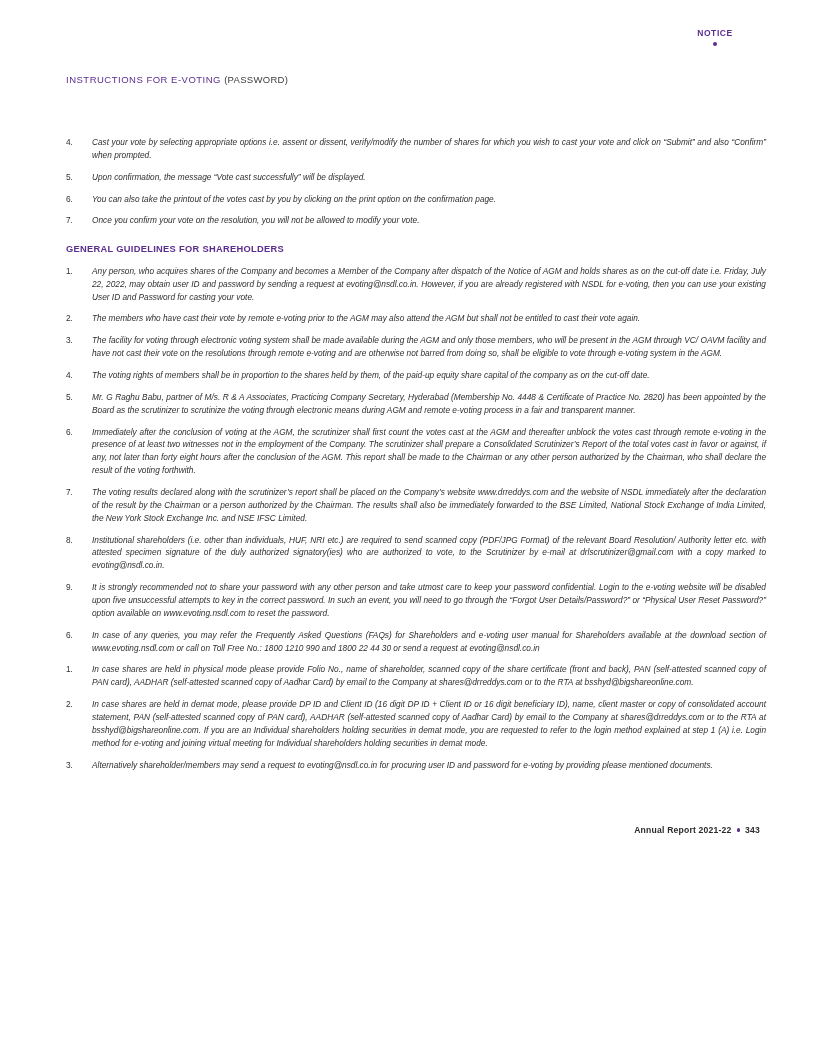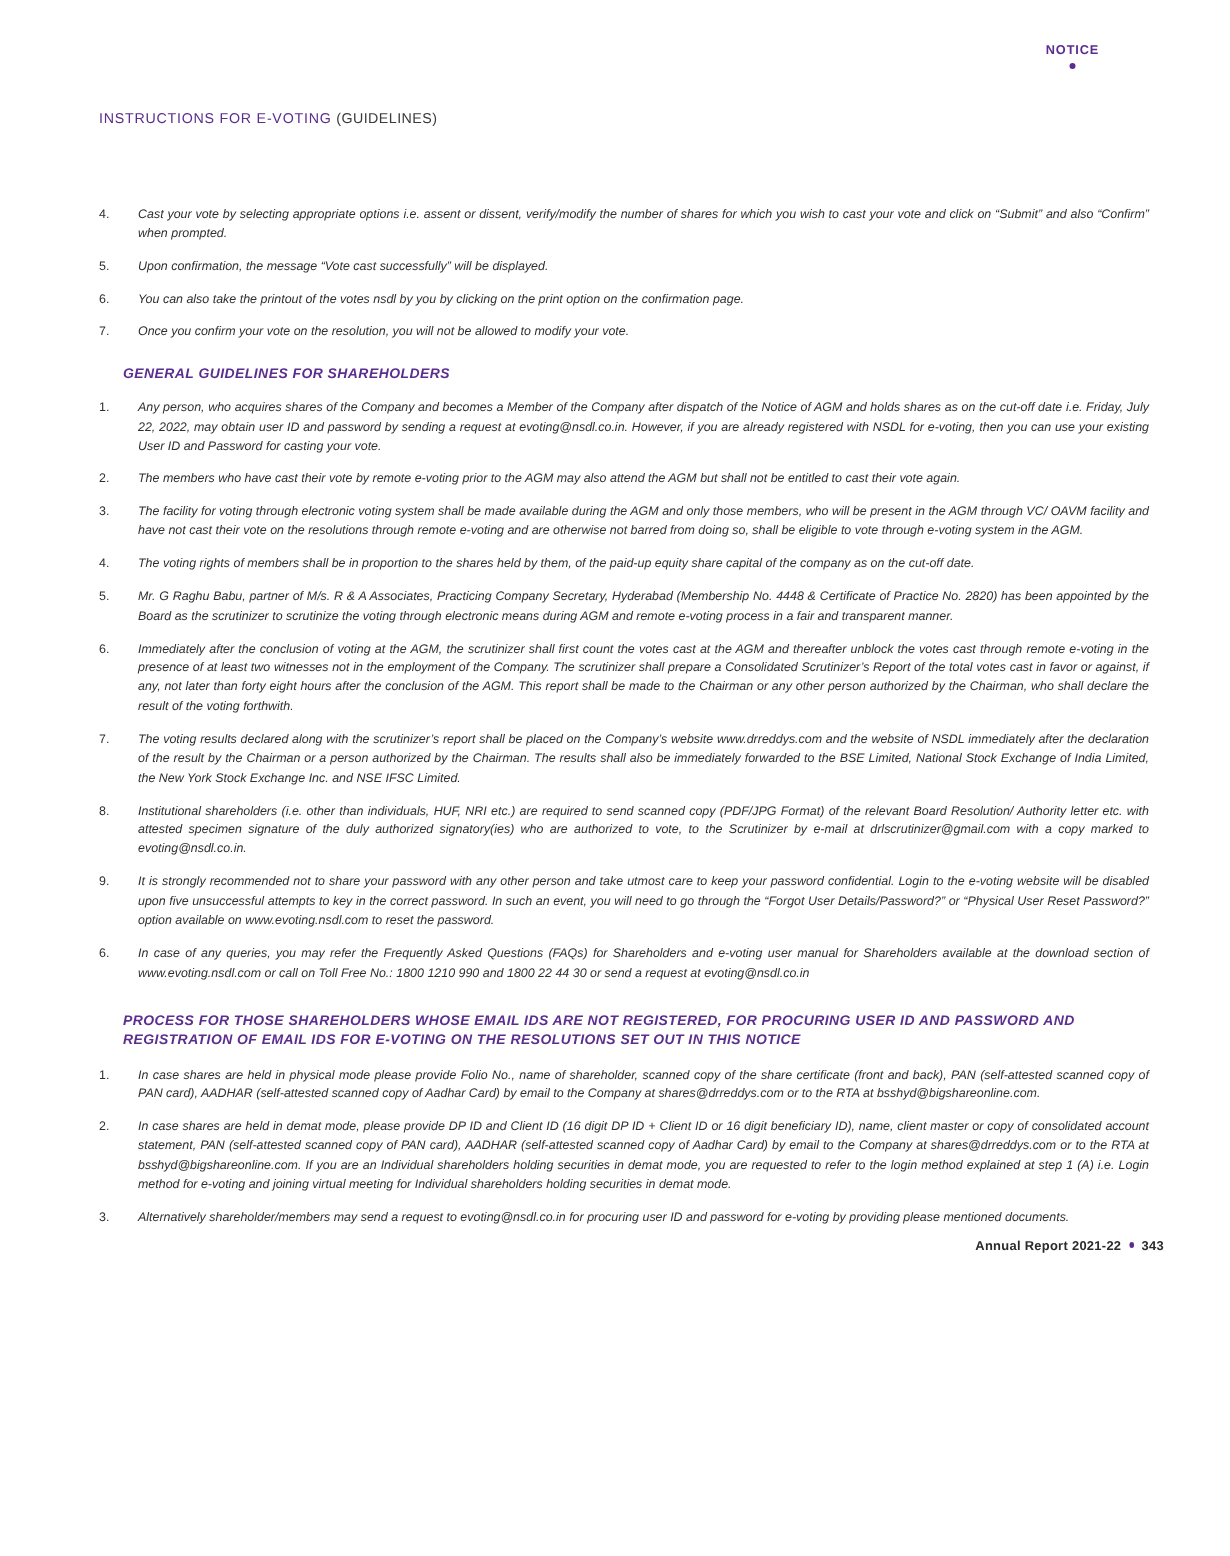--- a/index.html
+++ b/index.html
@@ -97,34 +97,33 @@
   ol.numlist > li .txt {
     display: block;
     font-style: italic;
   }
 
   .section-head {
     color: #5b2d8e;
     font-weight: bold;
     font-size: 9.3px;
     letter-spacing: 0.3px;
-    margin: 16px 0 9px 16px;
+    margin: 16px 0 9px 0;
     line-height: 1.35;
-    font-style: italic;
   }
   .section-head.tall {
     margin-top: 20px;
     margin-bottom: 10px;
   }
 
   
   .footer {
     position: absolute;
     bottom: 46px;
-    right: 44px;
+    right: 60px;
     font-size: 8.6px;
     color: #2b2b2b;
     font-weight: bold;
     letter-spacing: 0.2px;
   }
   .footer .dot {
     display: inline-block;
     width: 3.5px;
     height: 3.5px;
     background: #5b2d8e;
@@ -139,37 +138,37 @@
 
 <div class="page">
 
   <div class="notice-mark">
     <div class="label">NOTICE</div>
     <div class="dot"></div>
   </div>
 
   <div class="running-head">
     <span class="rh-main">INSTRUCTIONS FOR E-VOTING</span>
-    <span class="rh-cont">(GUIDELINES)</span>
+    <span class="rh-cont">(PASSWORD)</span>
   </div>
 
   <div class="content">
 
     <ol class="numlist">
       <li>
         <span class="num">4.</span>
         <span class="txt">Cast your vote by selecting appropriate options i.e. assent or dissent, verify/modify the number of shares for which you wish to cast your vote and click on “Submit” and also “Confirm” when prompted.</span>
       </li>
       <li>
         <span class="num">5.</span>
         <span class="txt">Upon confirmation, the message “Vote cast successfully” will be displayed.</span>
       </li>
       <li>
         <span class="num">6.</span>
-        <span class="txt">You can also take the printout of the votes nsdl by you by clicking on the print option on the confirmation page.</span>
+        <span class="txt">You can also take the printout of the votes cast by you by clicking on the print option on the confirmation page.</span>
       </li>
       <li>
         <span class="num">7.</span>
         <span class="txt">Once you confirm your vote on the resolution, you will not be allowed to modify your vote.</span>
       </li>
     </ol>
 
     <div class="section-head">GENERAL GUIDELINES FOR SHAREHOLDERS</div>
 
     <ol class="numlist">
@@ -208,21 +207,20 @@
       <li>
         <span class="num">9.</span>
         <span class="txt">It is strongly recommended not to share your password with any other person and take utmost care to keep your password confidential. Login to the e-voting website will be disabled upon five unsuccessful attempts to key in the correct password. In such an event, you will need to go through the “Forgot User Details/Password?” or “Physical User Reset Password?” option available on www.evoting.nsdl.com to reset the password.</span>
       </li>
       <li>
         <span class="num">6.</span>
         <span class="txt">In case of any queries, you may refer the Frequently Asked Questions (FAQs) for Shareholders and e-voting user manual for Shareholders available at the download section of www.evoting.nsdl.com or call on Toll Free No.: 1800 1210 990  and  1800 22 44 30  or send a request at evoting@nsdl.co.in</span>
       </li>
     </ol>
 
-    <div class="section-head tall">PROCESS FOR THOSE SHAREHOLDERS WHOSE EMAIL IDS ARE NOT REGISTERED, FOR PROCURING USER ID AND PASSWORD AND REGISTRATION OF EMAIL IDS FOR E-VOTING ON THE RESOLUTIONS SET OUT IN THIS NOTICE</div>
 
     <ol class="numlist">
       <li>
         <span class="num">1.</span>
         <span class="txt">In case shares are held in physical mode please provide Folio No., name of shareholder, scanned copy of the share certificate (front and back), PAN (self-attested scanned copy of PAN card), AADHAR (self-attested scanned copy of Aadhar Card) by email to the Company at shares@drreddys.com or to the RTA at bsshyd@bigshareonline.com.</span>
       </li>
       <li>
         <span class="num">2.</span>
         <span class="txt">In case shares are held in demat mode, please provide DP ID and Client ID (16 digit DP ID + Client ID or 16 digit beneficiary ID), name, client master or copy of consolidated account statement, PAN (self-attested scanned copy of PAN card), AADHAR (self-attested scanned copy of Aadhar Card) by email to the Company at shares@drreddys.com or to the RTA at bsshyd@bigshareonline.com. If you are an Individual shareholders holding securities in demat mode, you are requested to refer to the login method explained at step 1 (A) i.e. Login method for e-voting and joining virtual meeting for Individual shareholders holding securities in demat mode.</span>
       </li>

